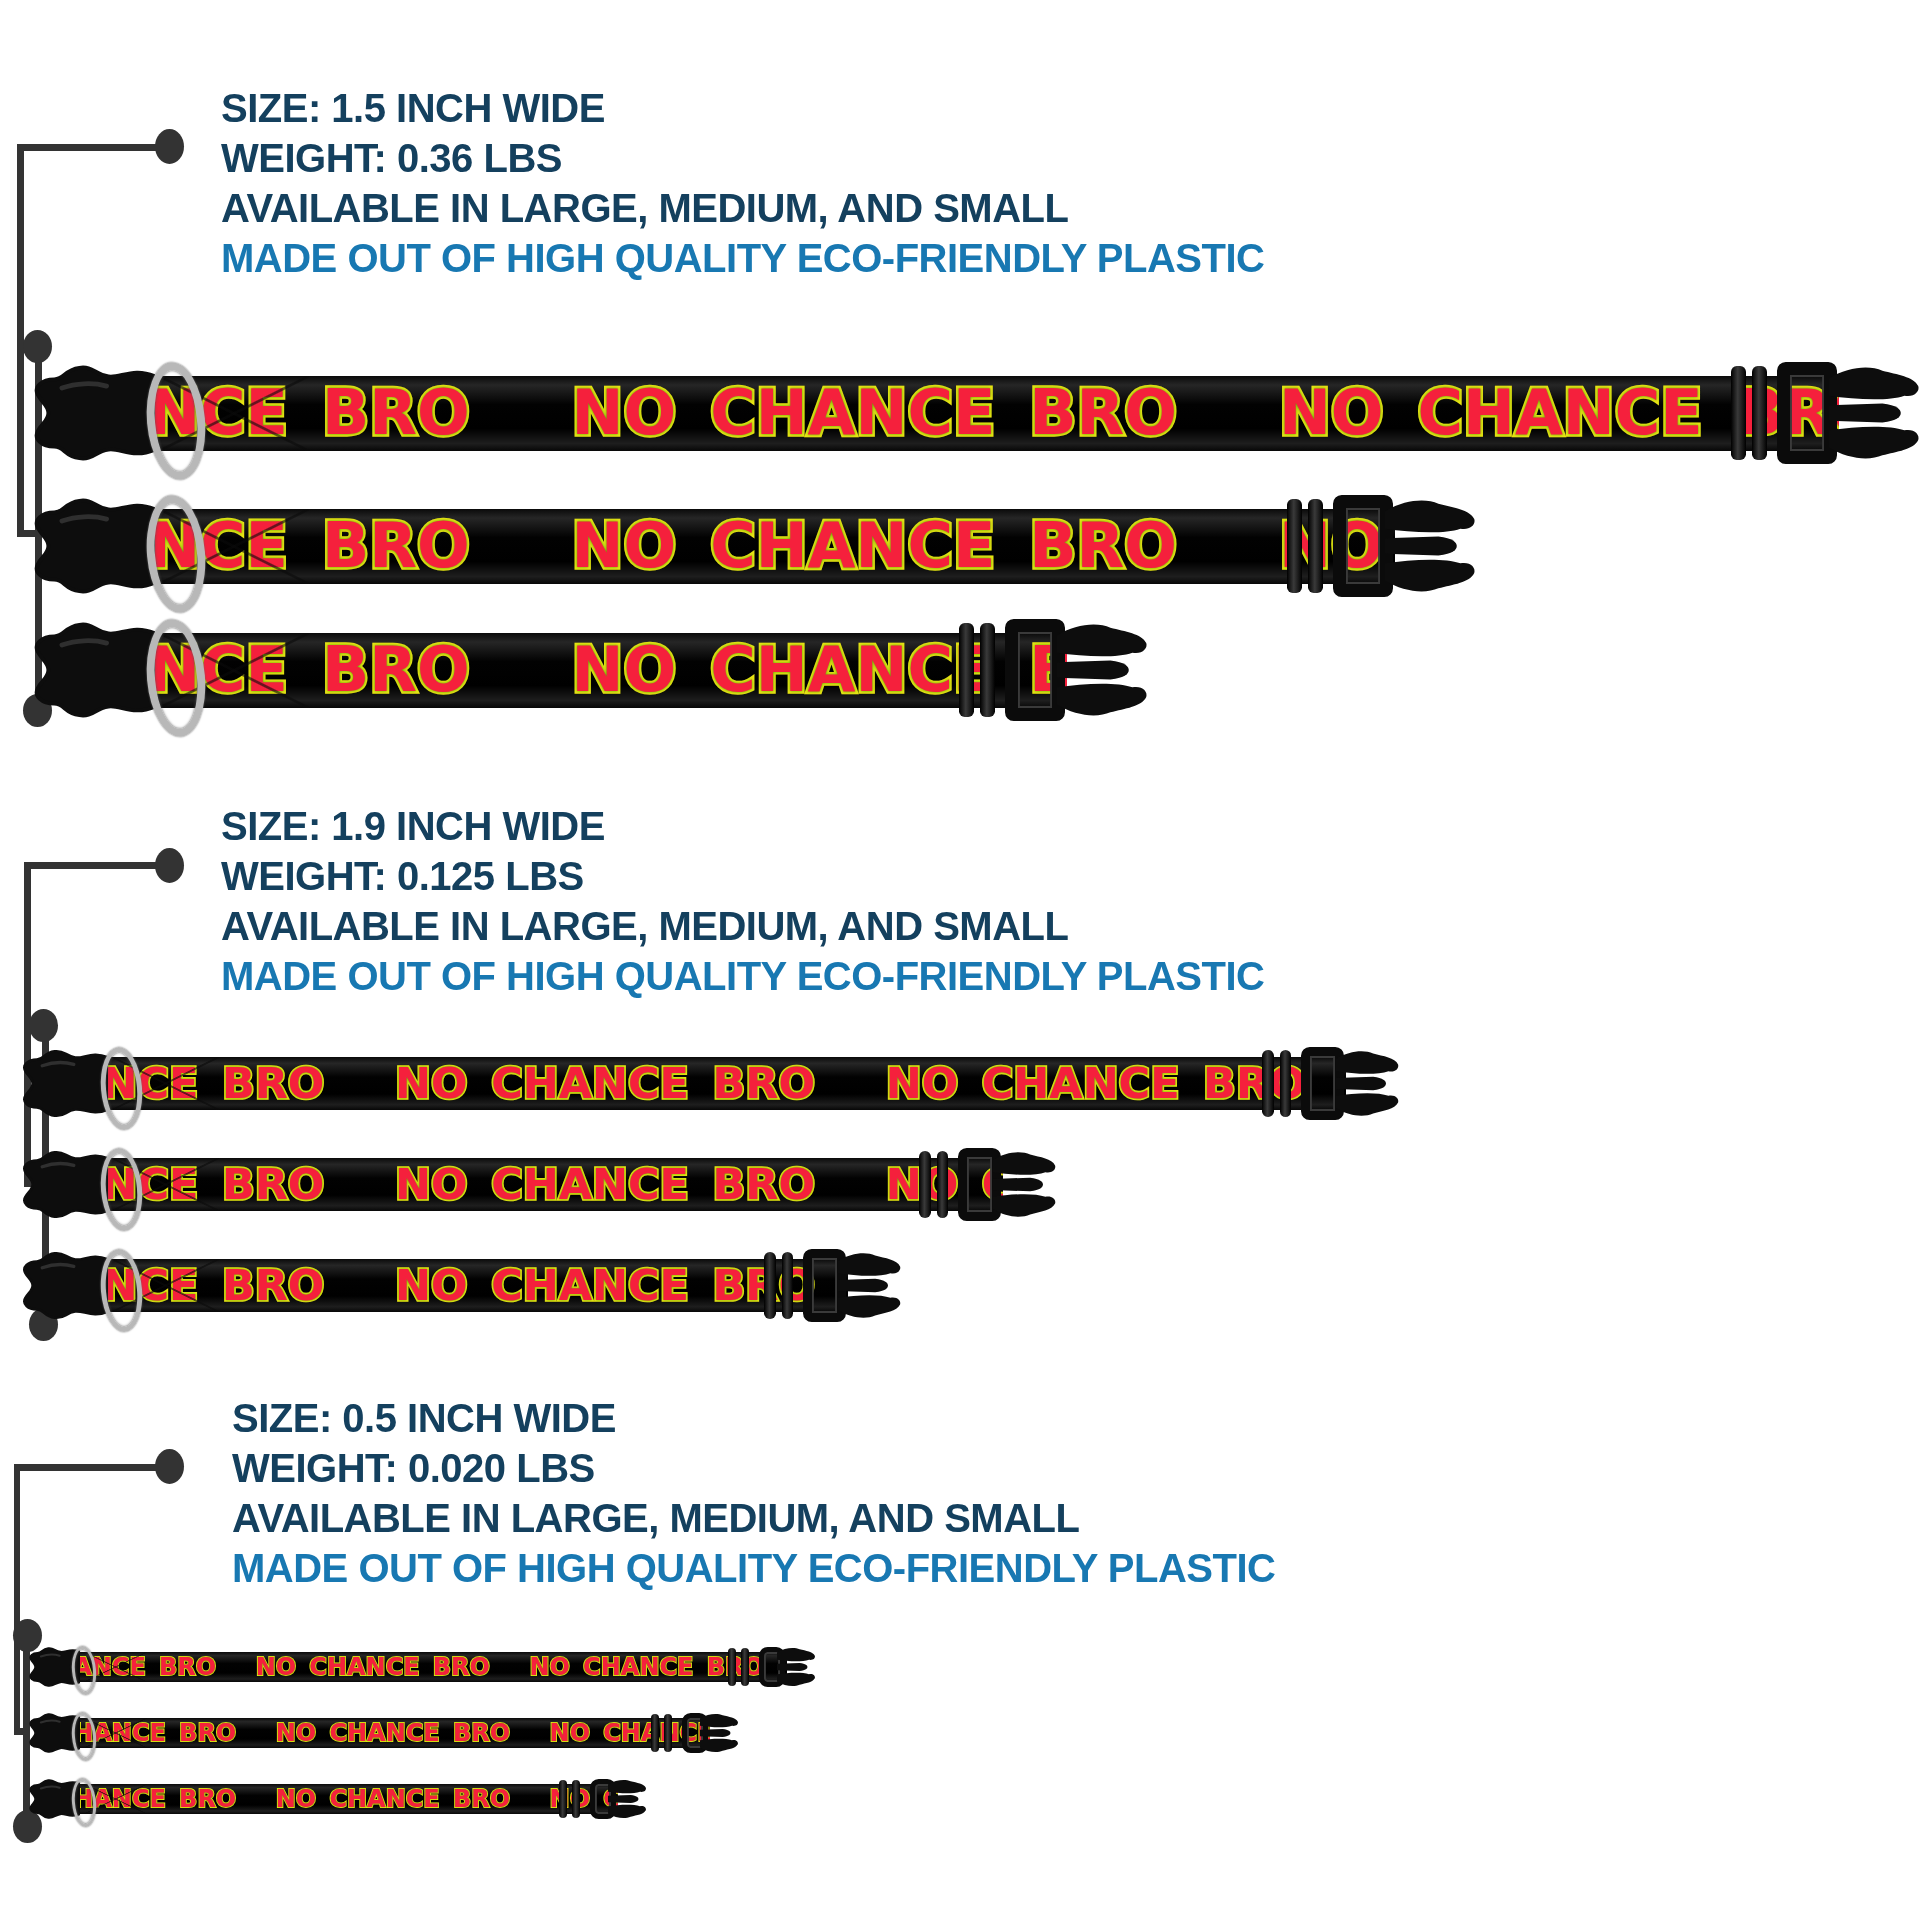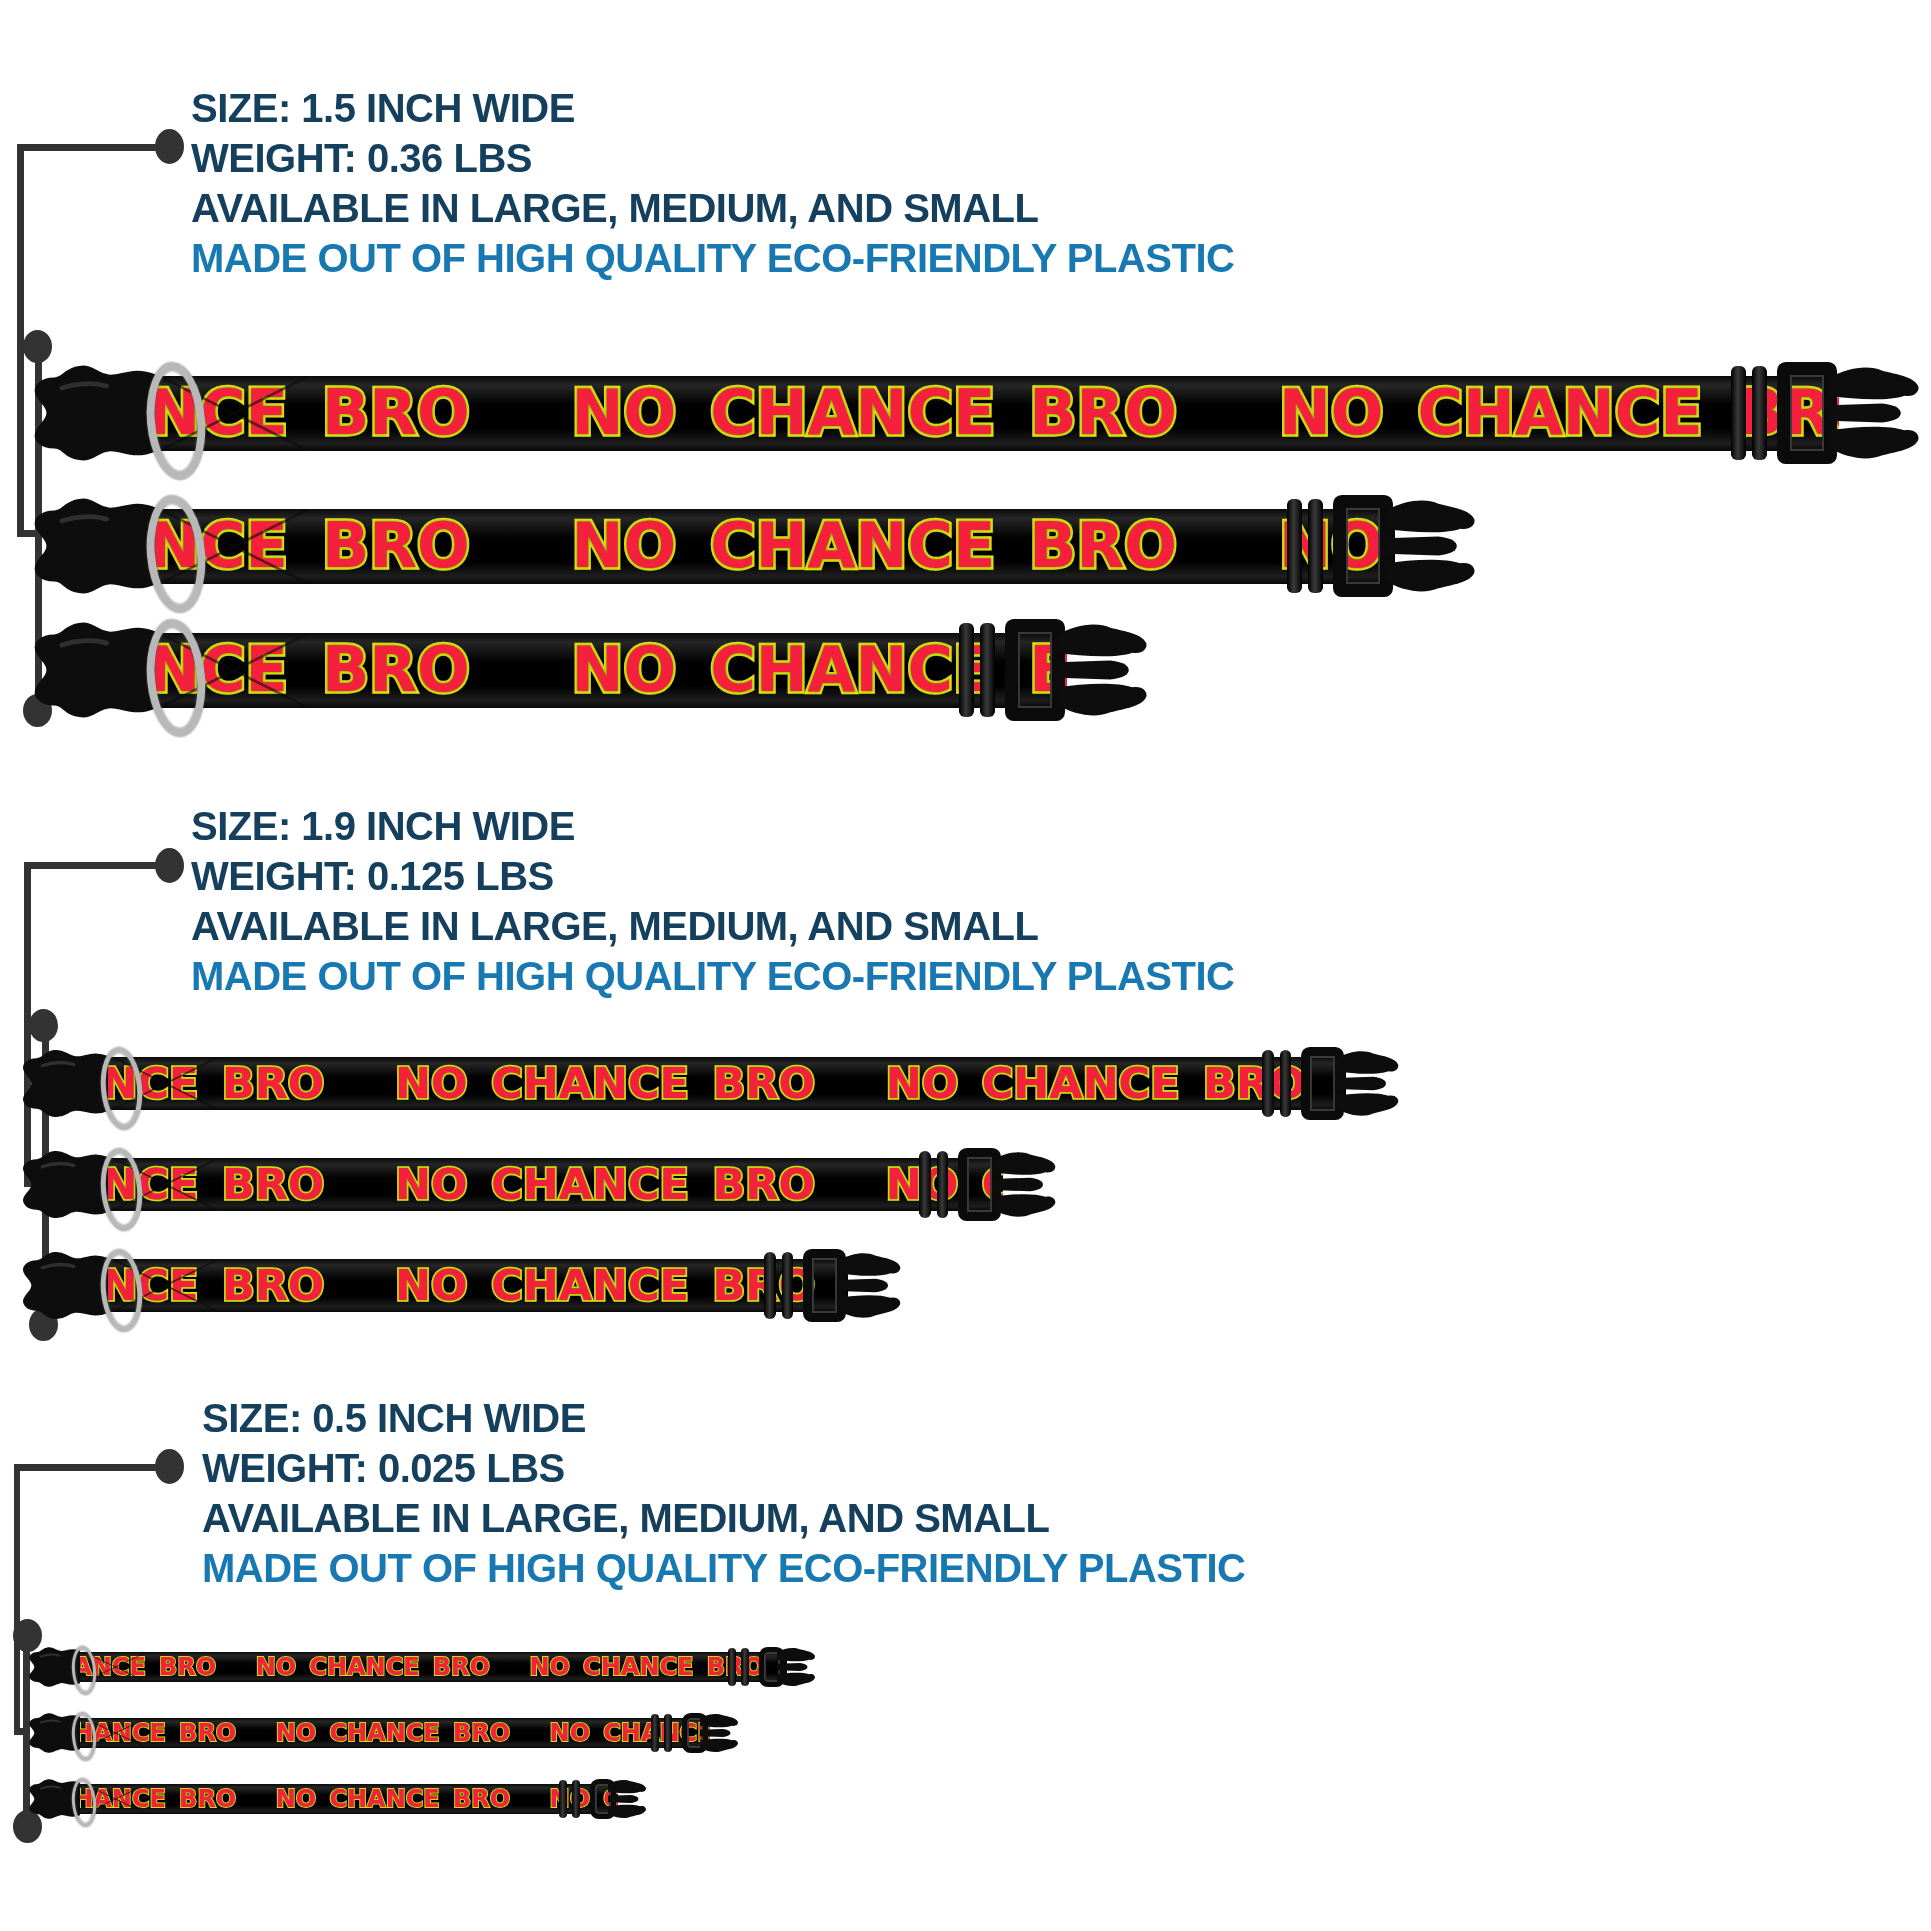--- a/index.html
+++ b/index.html
@@ -2,21 +2,21 @@
 <html style="--c-heading: #14405e; --c-material: #1878b2; --c-line: #333333; --c-red: #f5203c; --c-outline: #e8e414; --c-ring: #b8b8b8;"><head>
 <meta charset="utf-8">
 <style>
   html,body{margin:0;padding:0;background:#fff;}
   #canvas{position:relative;width:1931px;height:1931px;background:#fff;overflow:hidden;
           font-family:"Liberation Sans",sans-serif;}
 
   
   .section{position:absolute;inset:0;}
   .rows{position:absolute;inset:0;}
-  .specs{position:absolute;}
+  .specs{position:absolute;margin-left:30px;}
   .spec-line{font-weight:bold;font-size:40px;line-height:50px;color:var(--c-heading,#14405e);
              white-space:nowrap;letter-spacing:-0.5px;font-family:"Liberation Sans",sans-serif;}
   .spec-line.material{color:var(--c-material,#1878b2);}
 
   .bullet{position:absolute;width:29px;height:35px;border-radius:50%;background:var(--c-line,#333);}
   .cline{position:absolute;background:var(--c-line,#333);}
   .cdot{position:absolute;width:29px;height:33px;border-radius:50%;background:var(--c-line,#333);}
   .lh,.lstub{height:6.8px;}
   .lv,.lv2{width:6.8px;}
 
@@ -246,21 +246,21 @@
     <div class="slider"></div>
     <svg class="claspR" viewBox="0 0 100 104" preserveAspectRatio="none" aria-hidden="true">
             <use href="#gClaspM"></use>
           </svg>
   </div>
       </div>
   </div>
     <div class="section g3 s3">
     <div class="specs">
       <div class="spec-line">SIZE: 0.5 INCH WIDE</div>
-      <div class="spec-line">WEIGHT: 0.025 LBS</div>
+      <div class="spec-line">WEIGHT: 0.020 LBS</div>
       <div class="spec-line">AVAILABLE IN LARGE, MEDIUM, AND SMALL</div>
       <div class="spec-line material">MADE OUT OF HIGH QUALITY ECO-FRIENDLY PLASTIC</div>
     </div>
     <div class="bullet"></div>
     <div class="cline lh"></div>
     <div class="cline lv"></div>
     <div class="cline lstub"></div>
     <div class="cline lv2"></div>
     <div class="cdot dot-top"></div>
     <div class="cdot dot-bot"></div>

